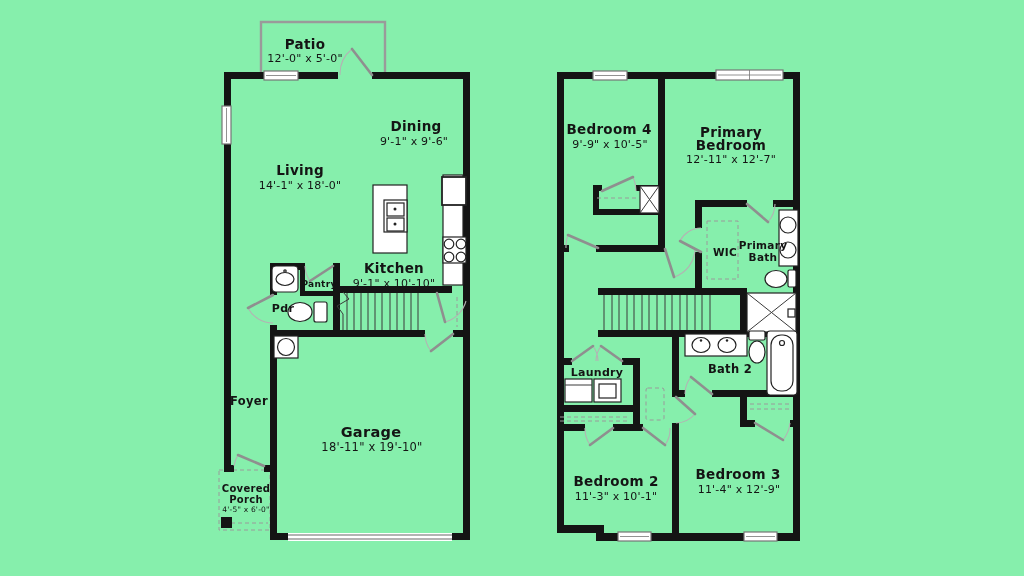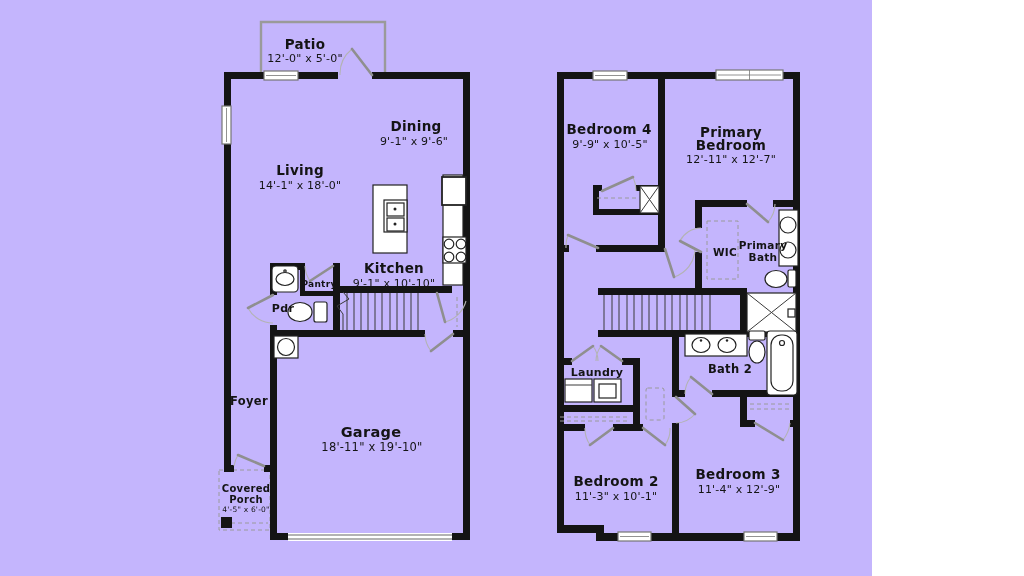--- a/index.html
+++ b/index.html
@@ -1,16 +1,16 @@
 <!DOCTYPE html>
 <html><head>
 <meta charset="utf-8">
 <style>
   html,body{margin:0;padding:0;background:#ffffff;}
-  .stage{position:relative;width:872px;height:576px;background:#c4b5fd;overflow:hidden;}
+  .stage{position:relative;width:1024px;height:576px;background:#86efac;overflow:hidden;}
   svg text{font-family:"DejaVu Sans",sans-serif;fill:#141414;text-anchor:middle;}
   .rn{font-weight:700;letter-spacing:.3px;}
   .rd{font-weight:400;letter-spacing:.2px;}
   .wall{fill:#141414;}
   .leaf{stroke:#8f8f8f;stroke-width:2.6;fill:none;stroke-linecap:round;}
   .arc{stroke:#b3b3b3;stroke-width:1.1;fill:none;}
   .fx{stroke:#222;fill:#fff;stroke-width:1.2;}
   .fxb{stroke:#222;fill:#fff;stroke-width:1.8;}
   .tread{stroke:#3a3a3a;stroke-width:1;fill:none;}
   .dash{stroke:#9a9a9a;stroke-width:1;fill:none;stroke-dasharray:4 3;}

